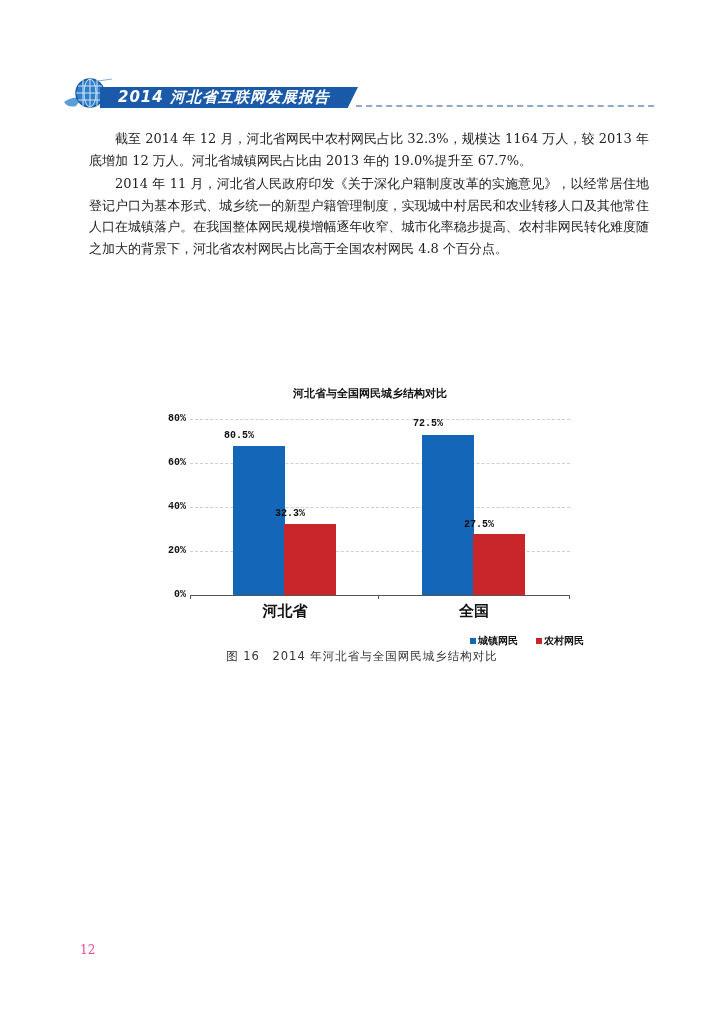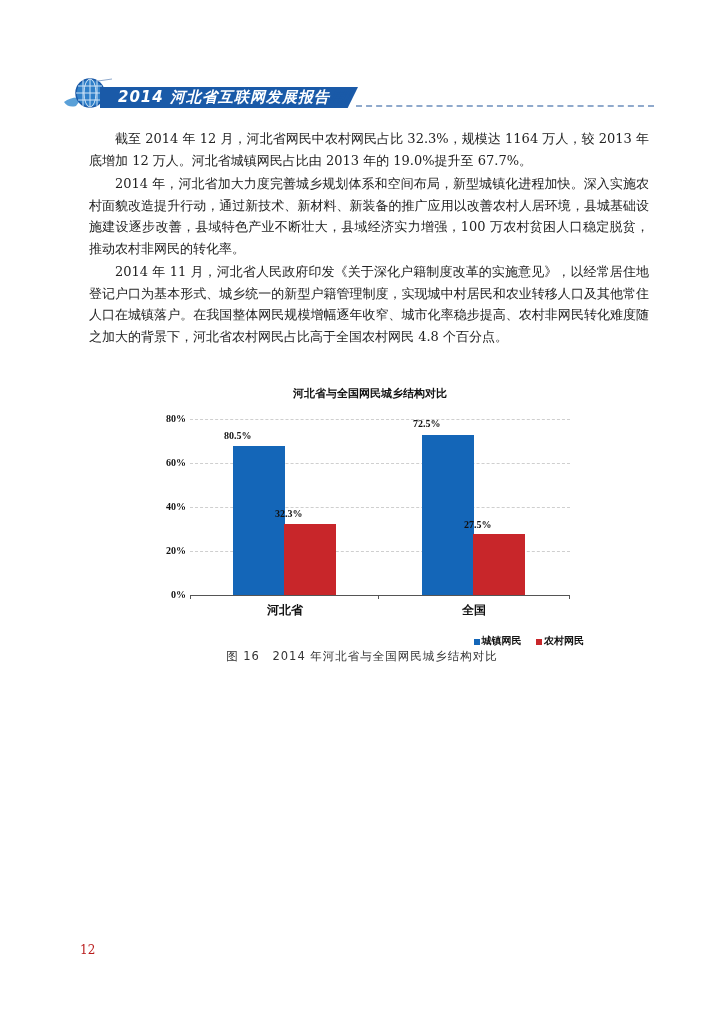--- a/index.html
+++ b/index.html
@@ -29,52 +29,52 @@
       position: absolute; left: 294px; top: 29px; width: 298px; height: 0;
       border-top: 2px dashed #8fa9cc;
     }
     .body-text {
       position: absolute; left: 89px; top: 128px; width: 560px;
       font-size: 13px; line-height: 21.5px; text-align: justify;
     }
     .body-text p { margin: 0 0 2px 0; text-indent: 2em; }
     .chart {
       position: absolute; left: 150px; top: 380px; width: 440px; height: 260px;
-      font-family: Liberation Serif, serif;
+      font-family: Liberation Mono, monospace;
     }
     .chart-title {
       position: absolute; left: 0; top: 6px; width: 440px; text-align: center;
       font-weight: bold; font-size: 11px; color: #111;
     }
     .y-tick {
       position: absolute; left: 8px; width: 28px; text-align: right;
       font-size: 10px; font-weight: bold; color: #111;
     }
     .gridline { position: absolute; left: 40px; width: 380px; height: 0; border-top: 1px dashed #cfcfcf; }
     .axis-x { position: absolute; left: 40px; top: 215px; width: 380px; height: 0; border-top: 1px solid #555; }
     .tick-x { position: absolute; top: 215px; width: 0; height: 4px; border-left: 1px solid #555; }
     .bar { position: absolute; width: 52px; }
     .bar-label {
       position: absolute; width: 70px; font-size: 10px; font-weight: bold; color: #111;
     }
     .cat-label {
-      position: absolute; top: 222px; width: 120px; text-align: center; font-size: 12px; font-weight: bold; color: #111;
+      position: absolute; top: 222px; width: 120px; text-align: center; font-size: 15px; font-weight: bold; color: #111;
     }
     .legend {
       position: absolute; top: 254px; left: 0; width: 440px; text-align: right;
       font-size: 10px; font-weight: bold; color: #111;
     }
     .legend-item { display: inline-block; margin: 0 6px; }
     .legend-swatch { display: inline-block; width: 6px; height: 6px; margin-right: 2px; vertical-align: middle; }
     .caption {
       position: absolute; left: 0; top: 649px; width: 724px; text-align: center;
       font-family: "DejaVu Sans", sans-serif; font-size: 11.5px; color: #333; letter-spacing: 1px;
     }
     .page-num {
-      position: absolute; left: 80px; top: 943px; font-size: 12px; color: #b91c1c;
+      position: absolute; left: 80px; top: 943px; font-size: 12px; color: #ec4899;
     }
   </style>
 </head>
 <body>
 
 <div class="header">
   <svg class="globe" viewBox="0 0 52 36" width="52" height="36">
     <path d="M2 26 Q10 20 20 22 L14 30 Q6 32 2 26 Z" fill="#5aa0d8"></path>
     <circle cx="28" cy="17" r="14" fill="#2f7fc8" stroke="#1a5aa8" stroke-width="1.5"></circle>
     <g stroke="#cfe4f7" stroke-width="1" fill="none">
@@ -89,21 +89,20 @@
     <line x1="36" y1="5" x2="50" y2="3" stroke="#8fa9cc" stroke-width="1"></line>
   </svg>
   <div class="banner"></div>
   <div class="banner-text">2014 河北省互联网发展报告</div>
   <div class="slashes">/////</div>
   <div class="dash-line"></div>
 </div>
 
 <div class="body-text">
   <p>截至 2014 年 12 月，河北省网民中农村网民占比 32.3%，规模达 1164 万人，较 2013 年底增加 12 万人。河北省城镇网民占比由 2013 年的 19.0%提升至 67.7%。</p>
-  <p>2014 年，河北省加大力度完善城乡规划体系和空间布局，新型城镇化进程加快。深入实施农村面貌改造提升行动，通过新技术、新材料、新装备的推广应用以改善农村人居环境，县城基础设施建设逐步改善，县域特色产业不断壮大，县域经济实力增强，100 万农村贫困人口稳定脱贫，推动农村非网民的转化率。</p>
   <p>2014 年 11 月，河北省人民政府印发《关于深化户籍制度改革的实施意见》，以经常居住地登记户口为基本形式、城乡统一的新型户籍管理制度，实现城中村居民和农业转移人口及其他常住人口在城镇落户。在我国整体网民规模增幅逐年收窄、城市化率稳步提高、农村非网民转化难度随之加大的背景下，河北省农村网民占比高于全国农村网民 4.8 个百分点。</p>
 </div>
 
 <div class="chart">
   <div class="chart-title">河北省与全国网民城乡结构对比</div>
 
   <div class="y-tick" style="top:33px">80%</div>
   <div class="y-tick" style="top:77px">60%</div>
   <div class="y-tick" style="top:121px">40%</div>
   <div class="y-tick" style="top:165px">20%</div>

